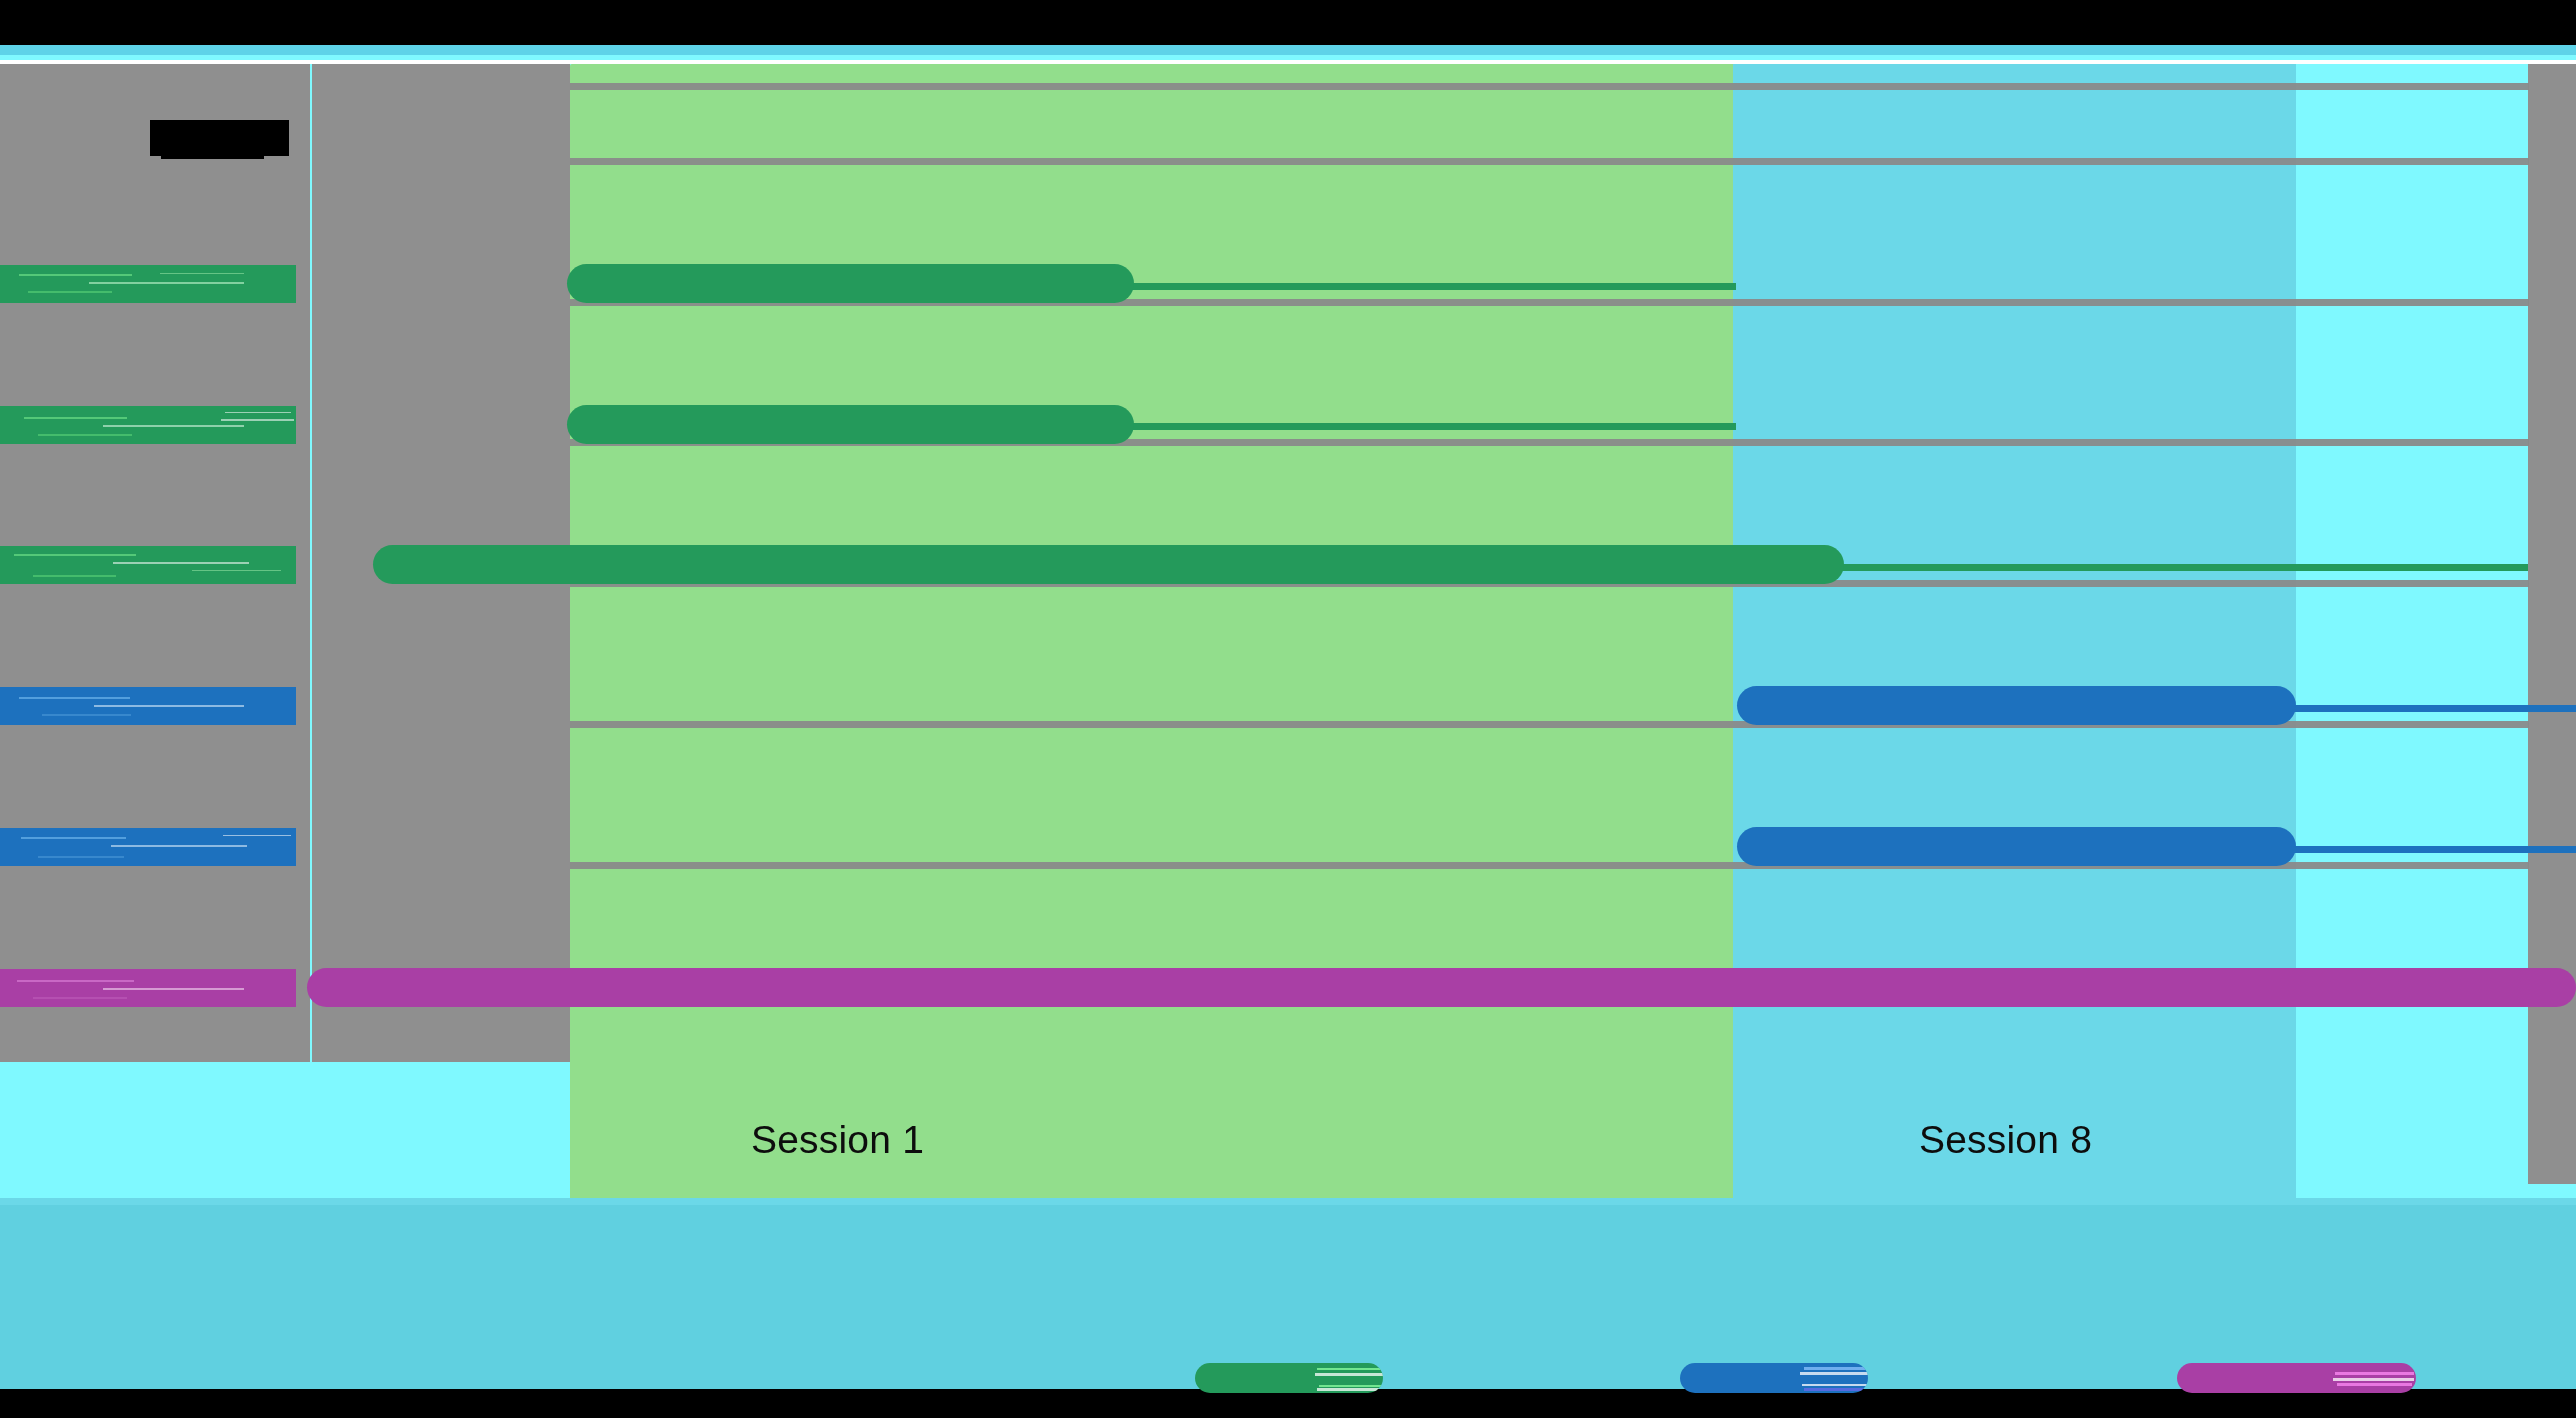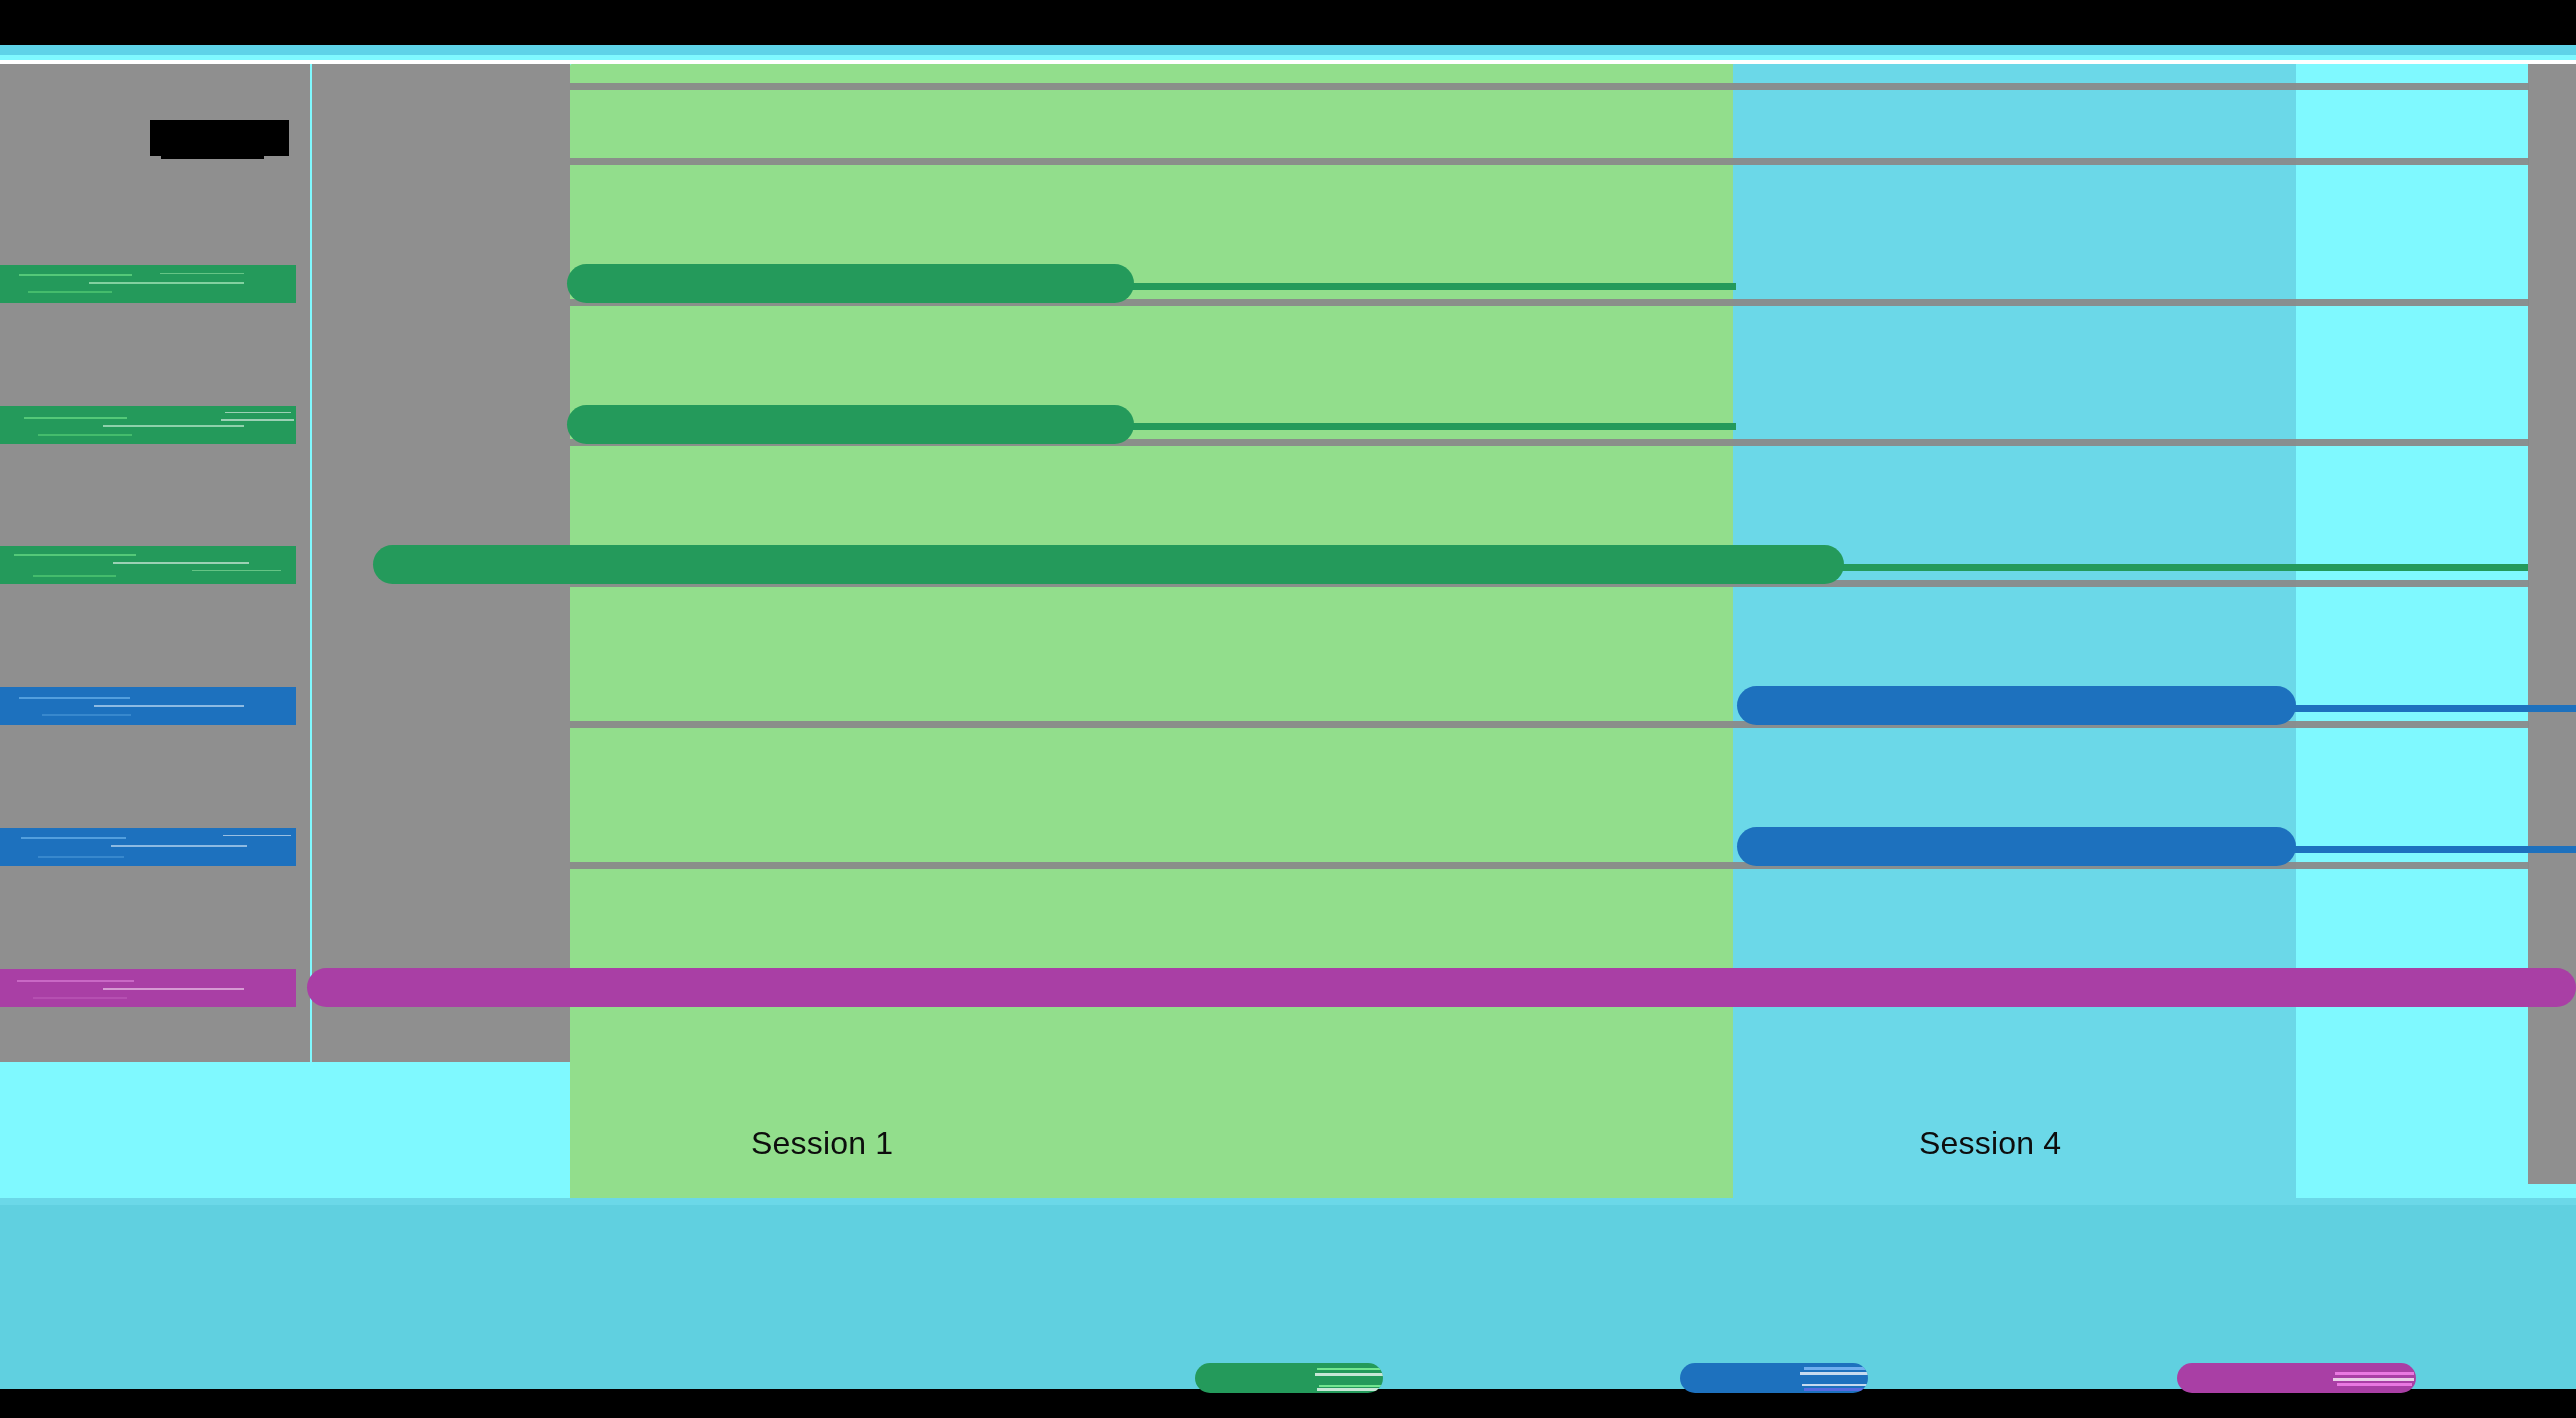--- a/index.html
+++ b/index.html
@@ -30,21 +30,21 @@
   .gutter-right{position:absolute;left:2528px;top:0px;width:48px;height:1120px;background:#8F8F8F;}
 
   
   .band{position:absolute;top:0px;height:1137px;}
   .band-s1{left:570px;width:1164px;background:#92DE8C;border-top-left-radius:1.9px;}
   .band-s2{left:1733px;width:563px;background:#6BD8E8;}
   .band-s3{left:2298px;width:230px;background:#7FF9FF;}
 
   .band-label{
     position:absolute;top:1098px;transform:translateY(-100%);
-    font-size:32px;color:#0d0d0d;letter-spacing:0.2px;white-space:nowrap;
+    font-size:39px;color:#0d0d0d;letter-spacing:0.2px;white-space:nowrap;
   }
 
   
   .rowline{position:absolute;height:6.6px;background:#8A8A8A;opacity:.95;}
 
   
   .bar{position:absolute;height:39px;border-radius:20px;}
   .bar-tail{position:absolute;height:6.6px;}
 
   .c-green{background:#249A5B;}
@@ -145,21 +145,21 @@
     <div class="redact r-magenta" style="left:0px;top:905px;width:296px;height:38px;">
       <div class="streak" style="left:17px;top:11.3px;width:117px;background:#E48BE0;"></div>
       <div class="streak" style="left:103px;top:19px;width:141px;background:#FBE7FA;"></div>
       <div class="streak" style="left:33px;top:28px;width:94px;background:#C05FBC;"></div>
     </div>
 
     <div class="redact r-black" style="left:150px;top:56px;width:139px;height:36px;"></div>
     <div class="redact r-black" style="left:161px;top:86px;width:103px;height:9.4px;"></div>
 
     <div class="band-label" style="left:751px;">Session 1</div>
-    <div class="band-label" style="left:1919px;">Session 4</div>
+    <div class="band-label" style="left:1919px;">Session 8</div>
   </div>
 
   <div class="footer-hairline"></div>
   <div class="footer-band"></div>
 
   <div class="legend"></div>
 
   <div class="legend-swatch r-green" style="left:1195px;width:188px;">
     <div class="streak" style="left:122px;top:4.7px;width:66px;background:#8CFFA1;"></div>
     <div class="streak" style="left:120px;top:10.3px;width:68px;background:#FFFFFF;"></div>

